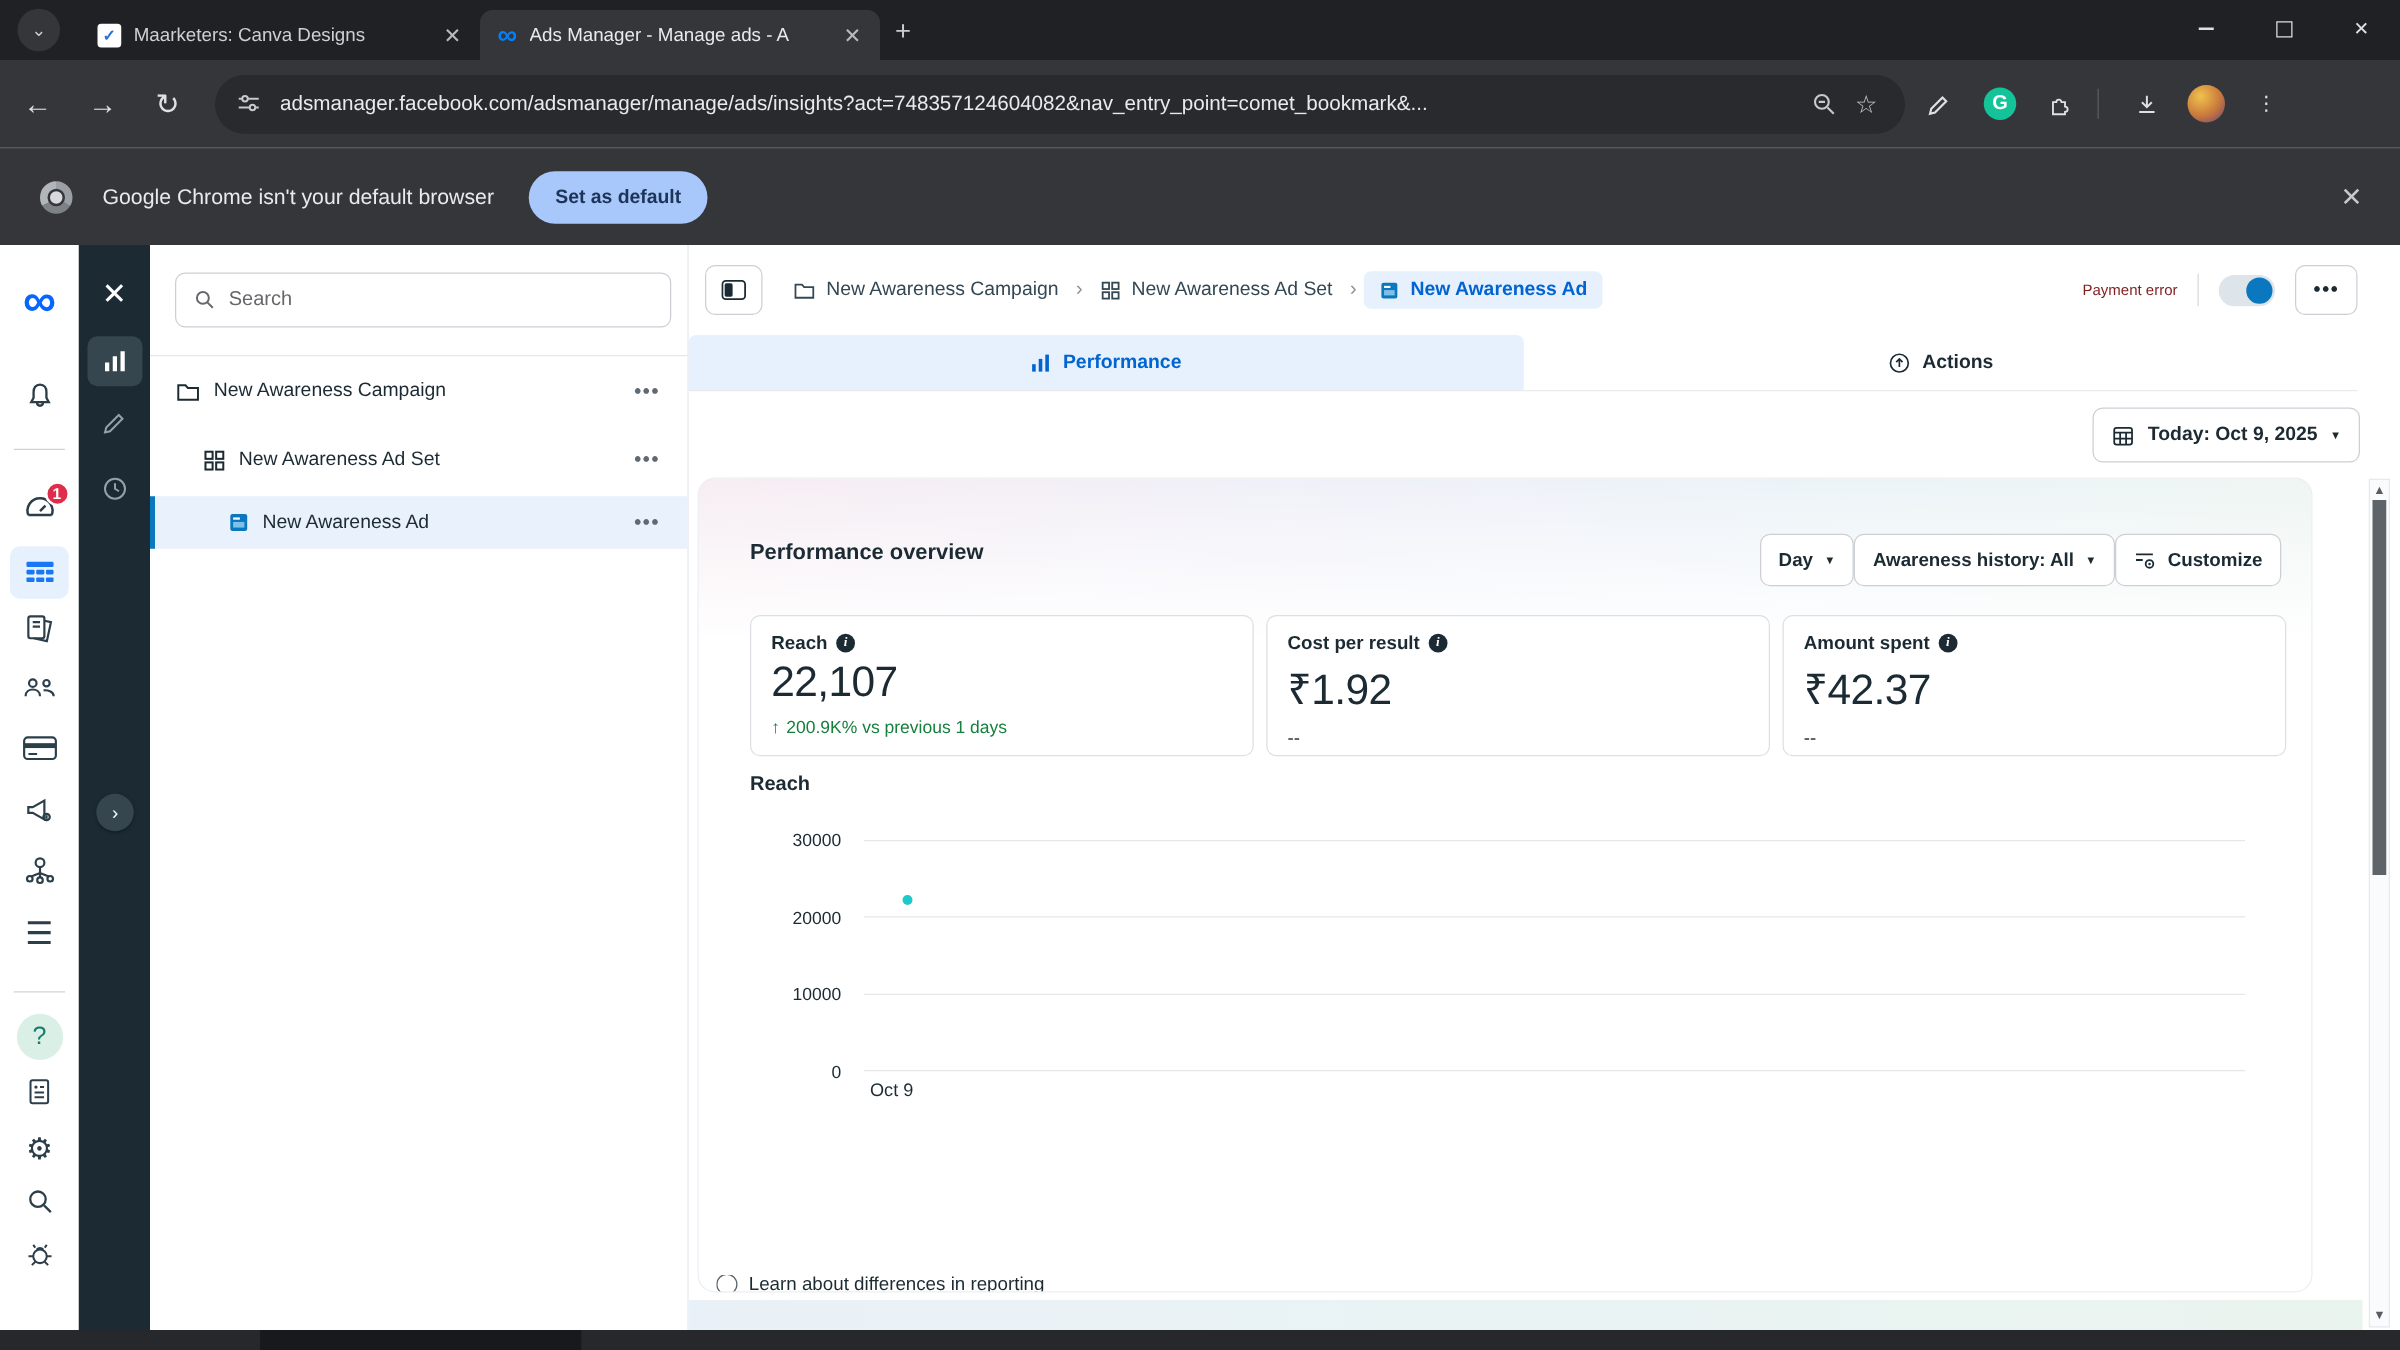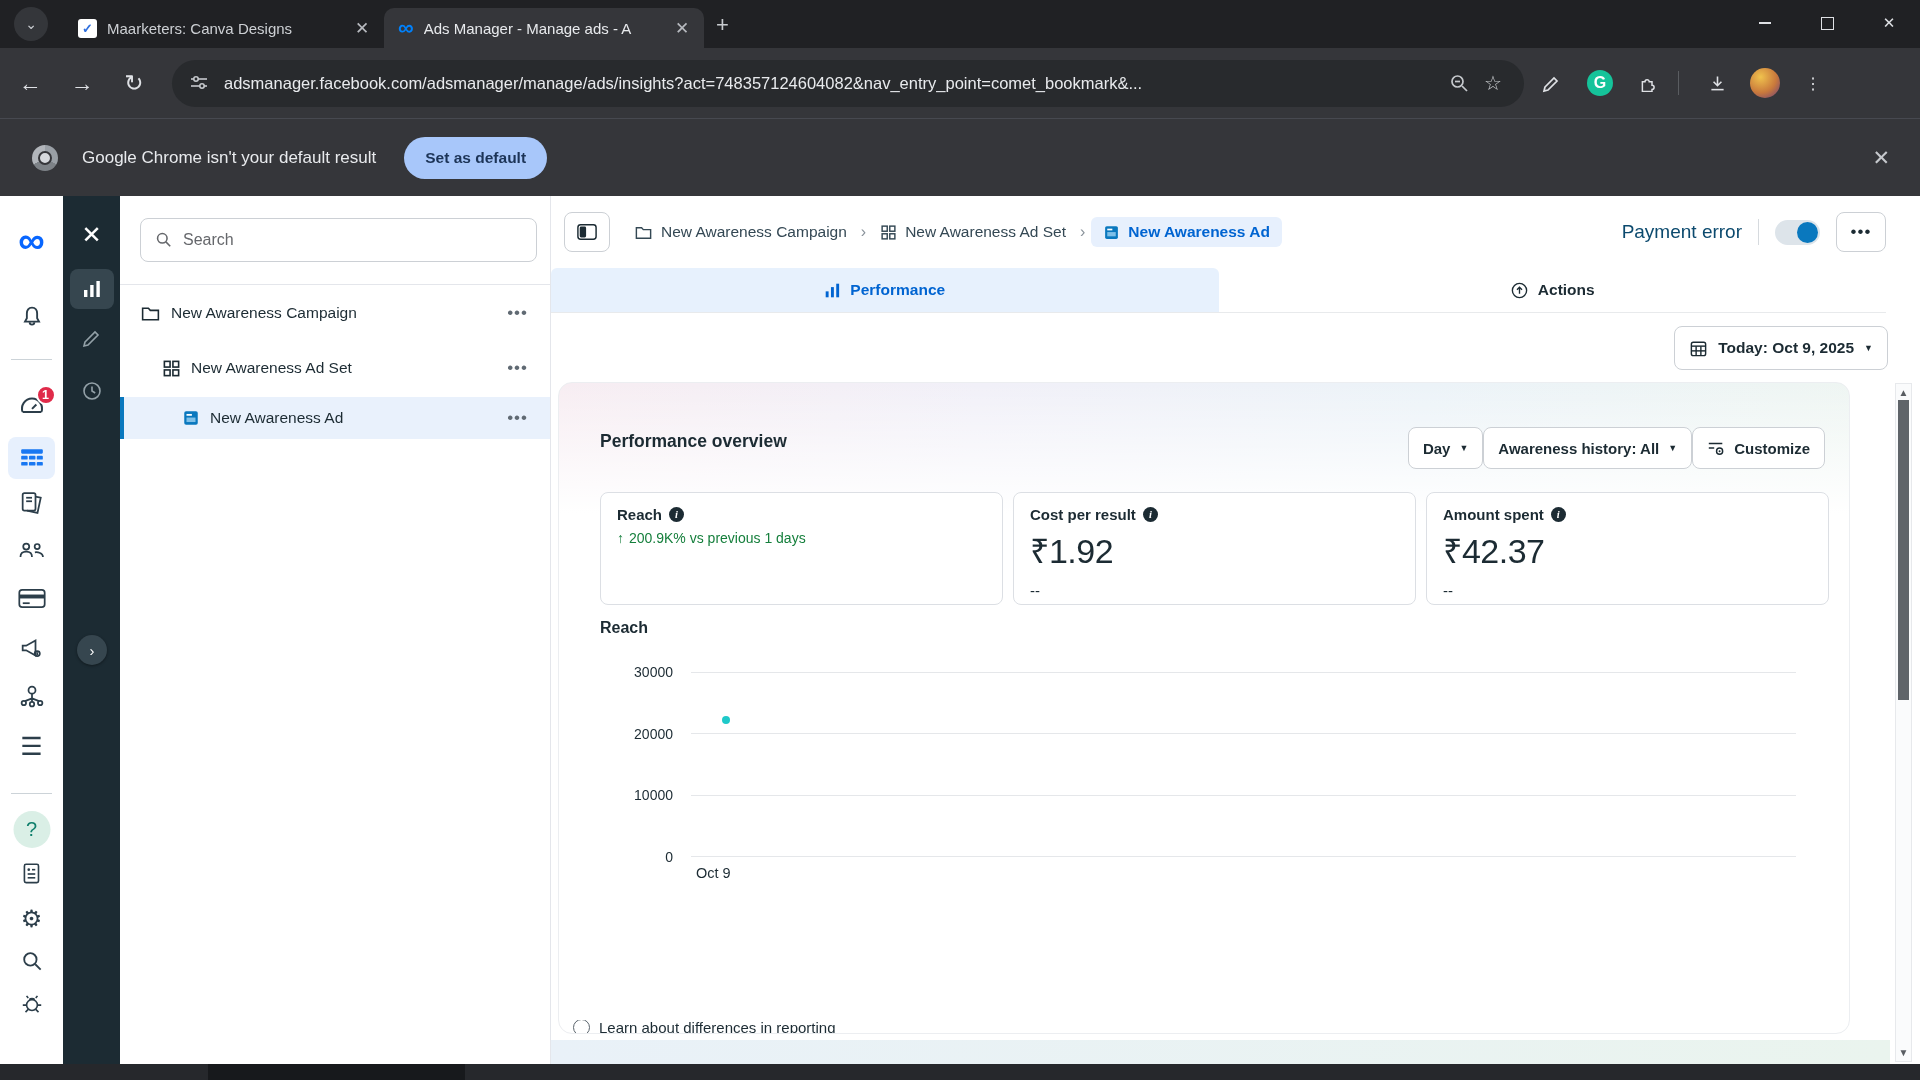--- a/index.html
+++ b/index.html
@@ -71,21 +71,21 @@
 
   
   .main{position:absolute;left:551px;top:0;right:0;height:100%;background:#fff;}
   .bcrow{position:absolute;left:0;top:0;right:0;height:72px;display:flex;align-items:center;}
   .togglebtn{margin-left:13px;width:44px;height:38px;border:1px solid #ccd0d5;border-radius:8px;display:flex;align-items:center;justify-content:center;color:#1c2b33;}
   .crumbs{display:flex;align-items:center;margin-left:16px;font-size:15.5px;color:#344854;}
   .crumb{display:flex;align-items:center;gap:8px;padding:6px 8px;}
   .csep{color:#8a939b;font-size:16px;margin:0 6px;}
   .crumb.sel{background:#e7f0fd;border-radius:6px;color:#0064d1;font-weight:bold;padding:6px 12px;}
   .payrow{margin-left:auto;display:flex;align-items:center;margin-right:34px;}
-  .paylbl{font-size:19px;color:#0c4a6e;}
+  .paylbl{font-size:12px;color:#7f1d1d;}
   .pdiv{width:1px;height:26px;background:#d6dade;margin:0 16px;}
   .toggle{width:45px;height:25px;border-radius:13px;background:#dde4ea;position:relative;}
   .toggle .knob{position:absolute;right:2px;top:2px;width:21px;height:21px;border-radius:50%;background:#0a78be;}
   .morebtn{margin-left:16px;width:48px;height:38px;border:1px solid #ccd0d5;border-radius:8px;display:flex;align-items:center;justify-content:center;color:#1c2b33;font-size:17px;letter-spacing:1px;}
   .tabsrow{position:absolute;left:0;top:72px;right:34px;height:44px;display:flex;border-bottom:1px solid #e8eaec;}
   .vtab{flex:1;display:flex;align-items:center;justify-content:center;gap:9px;font-size:15.5px;font-weight:bold;color:#1c2b33;border-radius:6px 6px 0 0;}
   .vtab.on{background:#e7f1fd;color:#0064d1;}
   .datebtn{position:absolute;right:32px;top:130px;height:42px;border:1px solid #ccd0d5;border-radius:8px;background:#fff;display:flex;align-items:center;gap:10px;padding:0 14px;font-size:15.5px;font-weight:bold;color:#1c2b33;}
   .caret{font-size:9px;color:#1c2b33;}
 
@@ -204,21 +204,21 @@
     <div class="extbtn">
         <span class="avatar"></span>
       </div>
     <div class="extbtn">
         <span>⋮</span>
       </div>
   </div>
 
   <div class="infobar">
     <span class="chrlogo"></span>
-    <span class="ibtext">Google Chrome isn't your default result</span>
+    <span class="ibtext">Google Chrome isn't your default browser</span>
     <span class="ibbtn">Set as default</span>
     <span class="ibclose">✕</span>
   </div>
 
   <div class="app">
 
     <div class="rail">
       <div class="ric metalogo" style="top:30px;">∞</div>
       <div class="ric" style="top:107px;">
         <svg class="ic" width="28" height="28" viewBox="0 0 24 24" fill="none" stroke="currentColor" stroke-width="1.6">
@@ -483,20 +483,21 @@
             <span>Customize</span>
           </div>
         </div>
 
         <div class="mcards">
           <div class="mcard">
             <div class="mlabel">
                 <span>Reach</span>
                 <span class="info">i</span>
               </div>
+            <div class="mvalue">22,107</div>
             <div class="mdelta">
                 <span>↑</span>
                 <span>200.9K% vs previous 1 days</span>
               </div>
           </div>
           <div class="mcard">
             <div class="mlabel">
                 <span>Cost per result</span>
                 <span class="info">i</span>
               </div>

